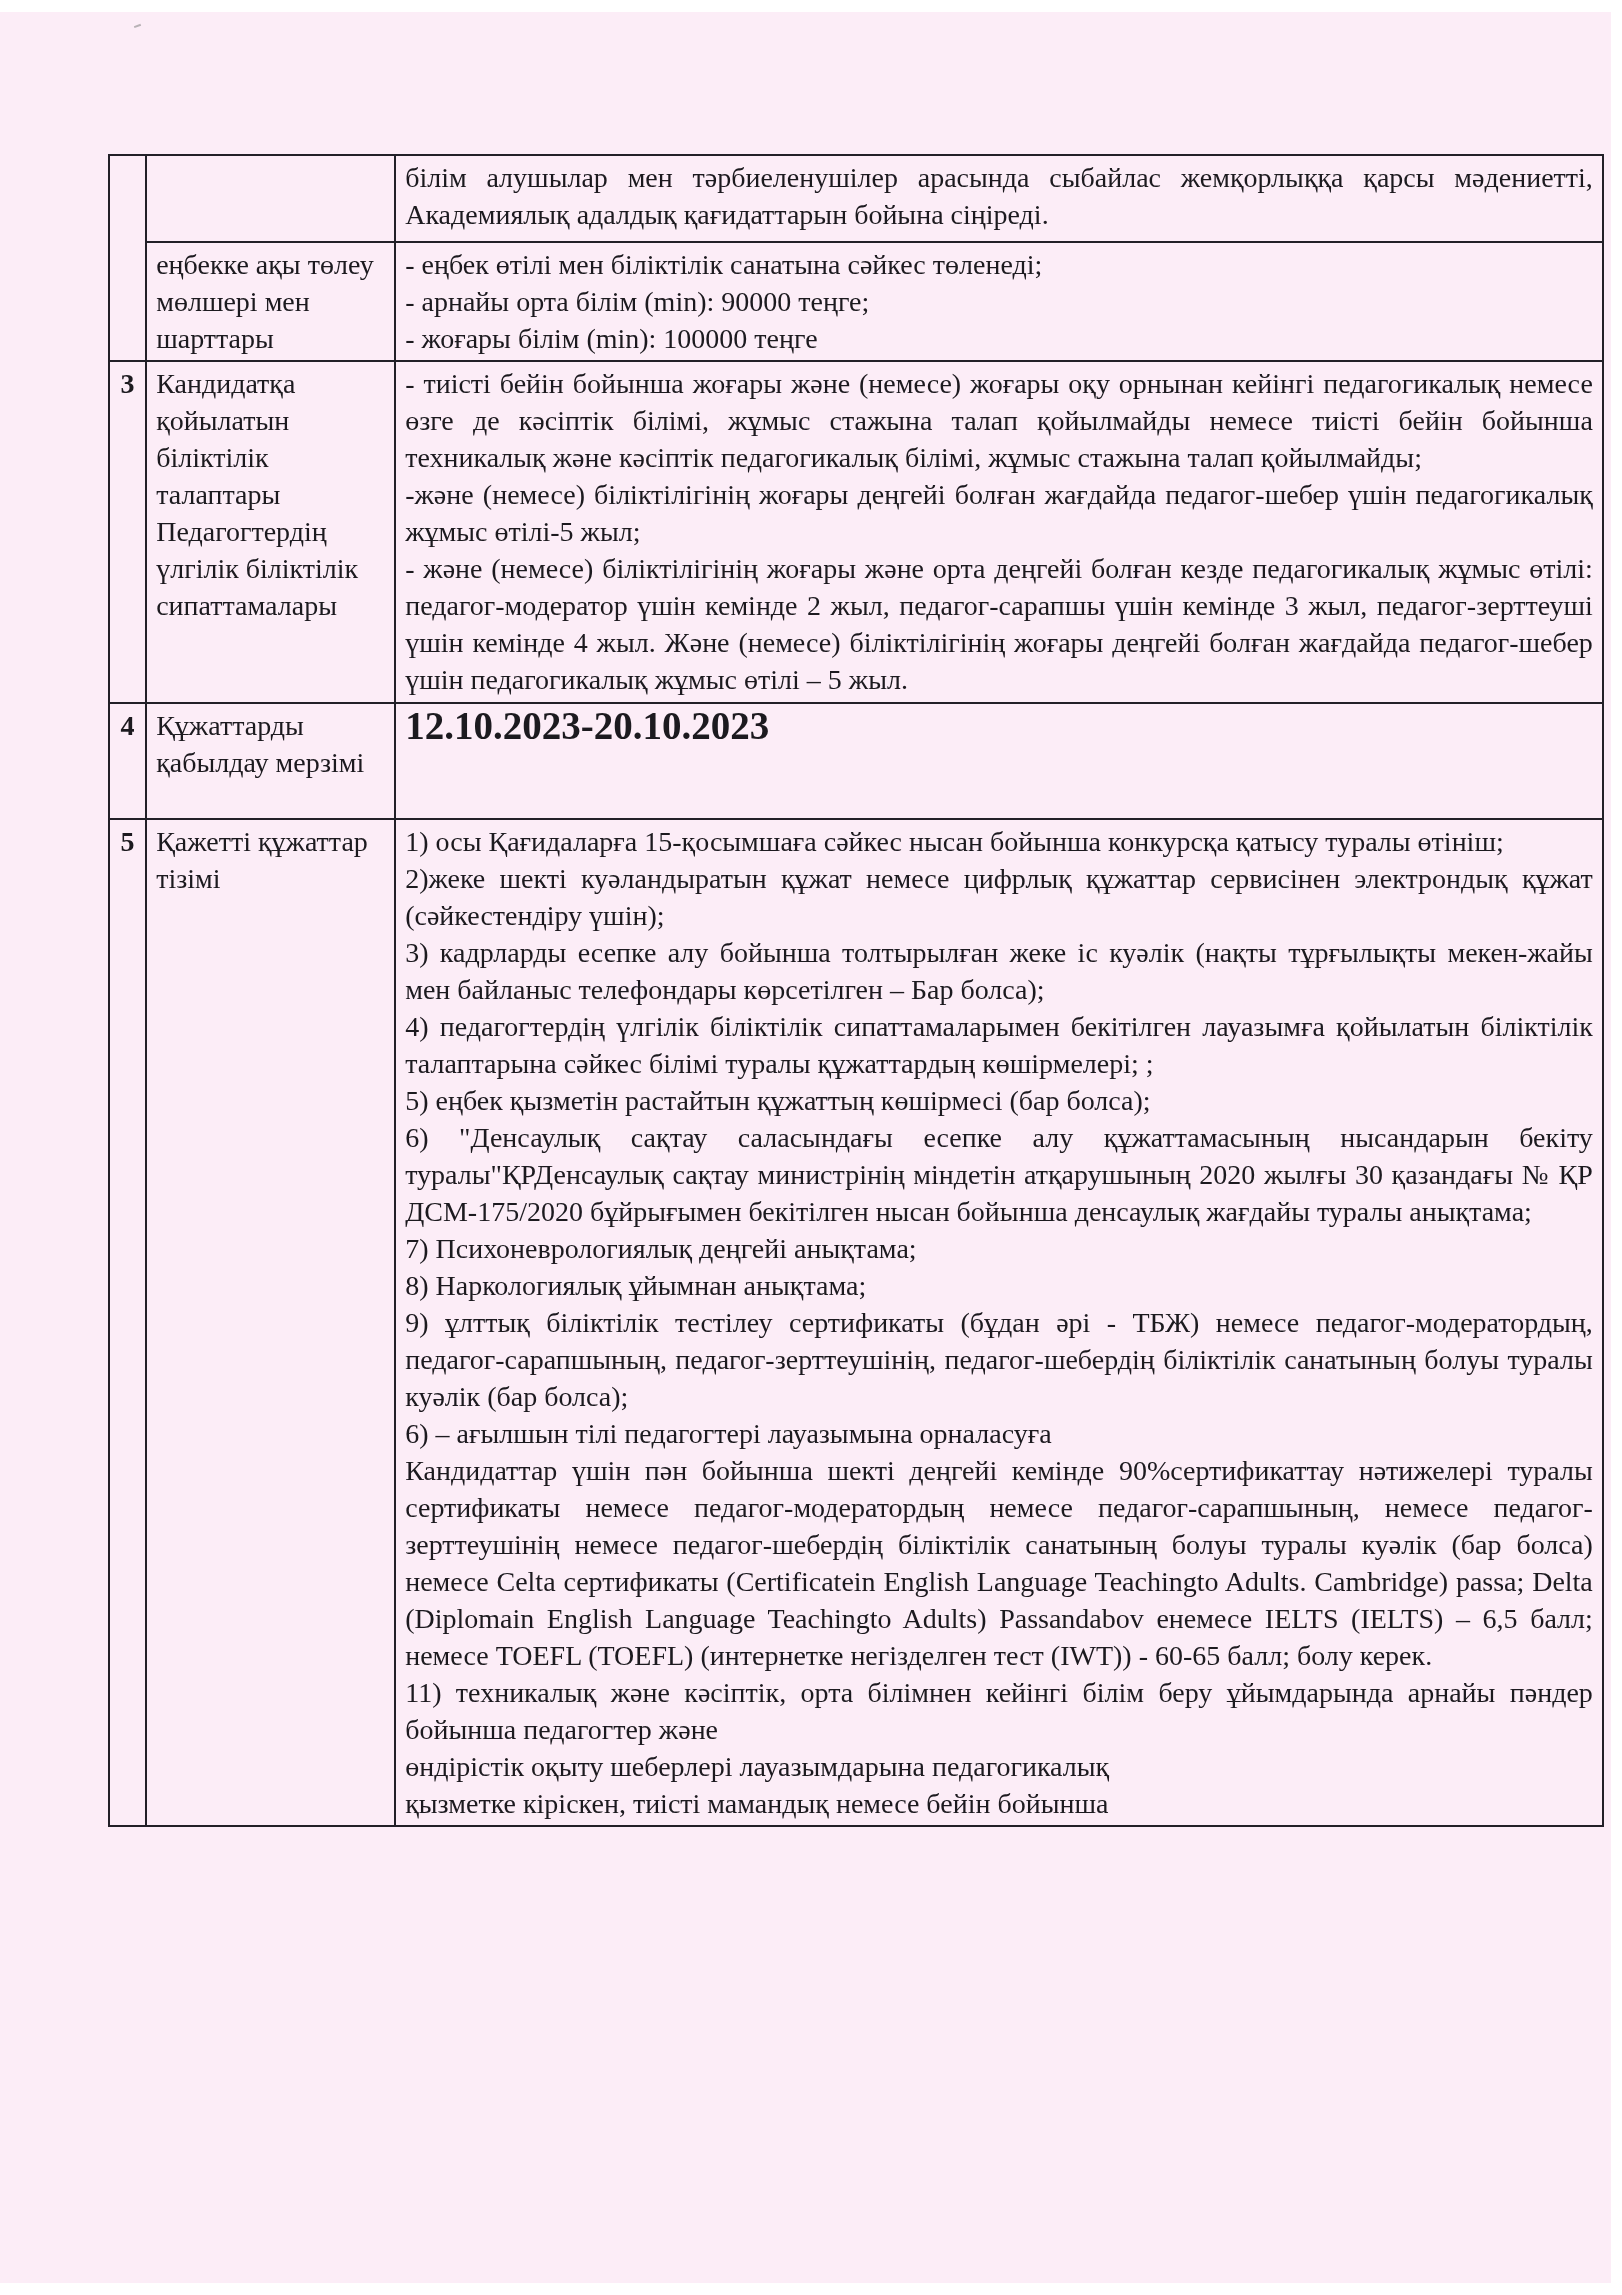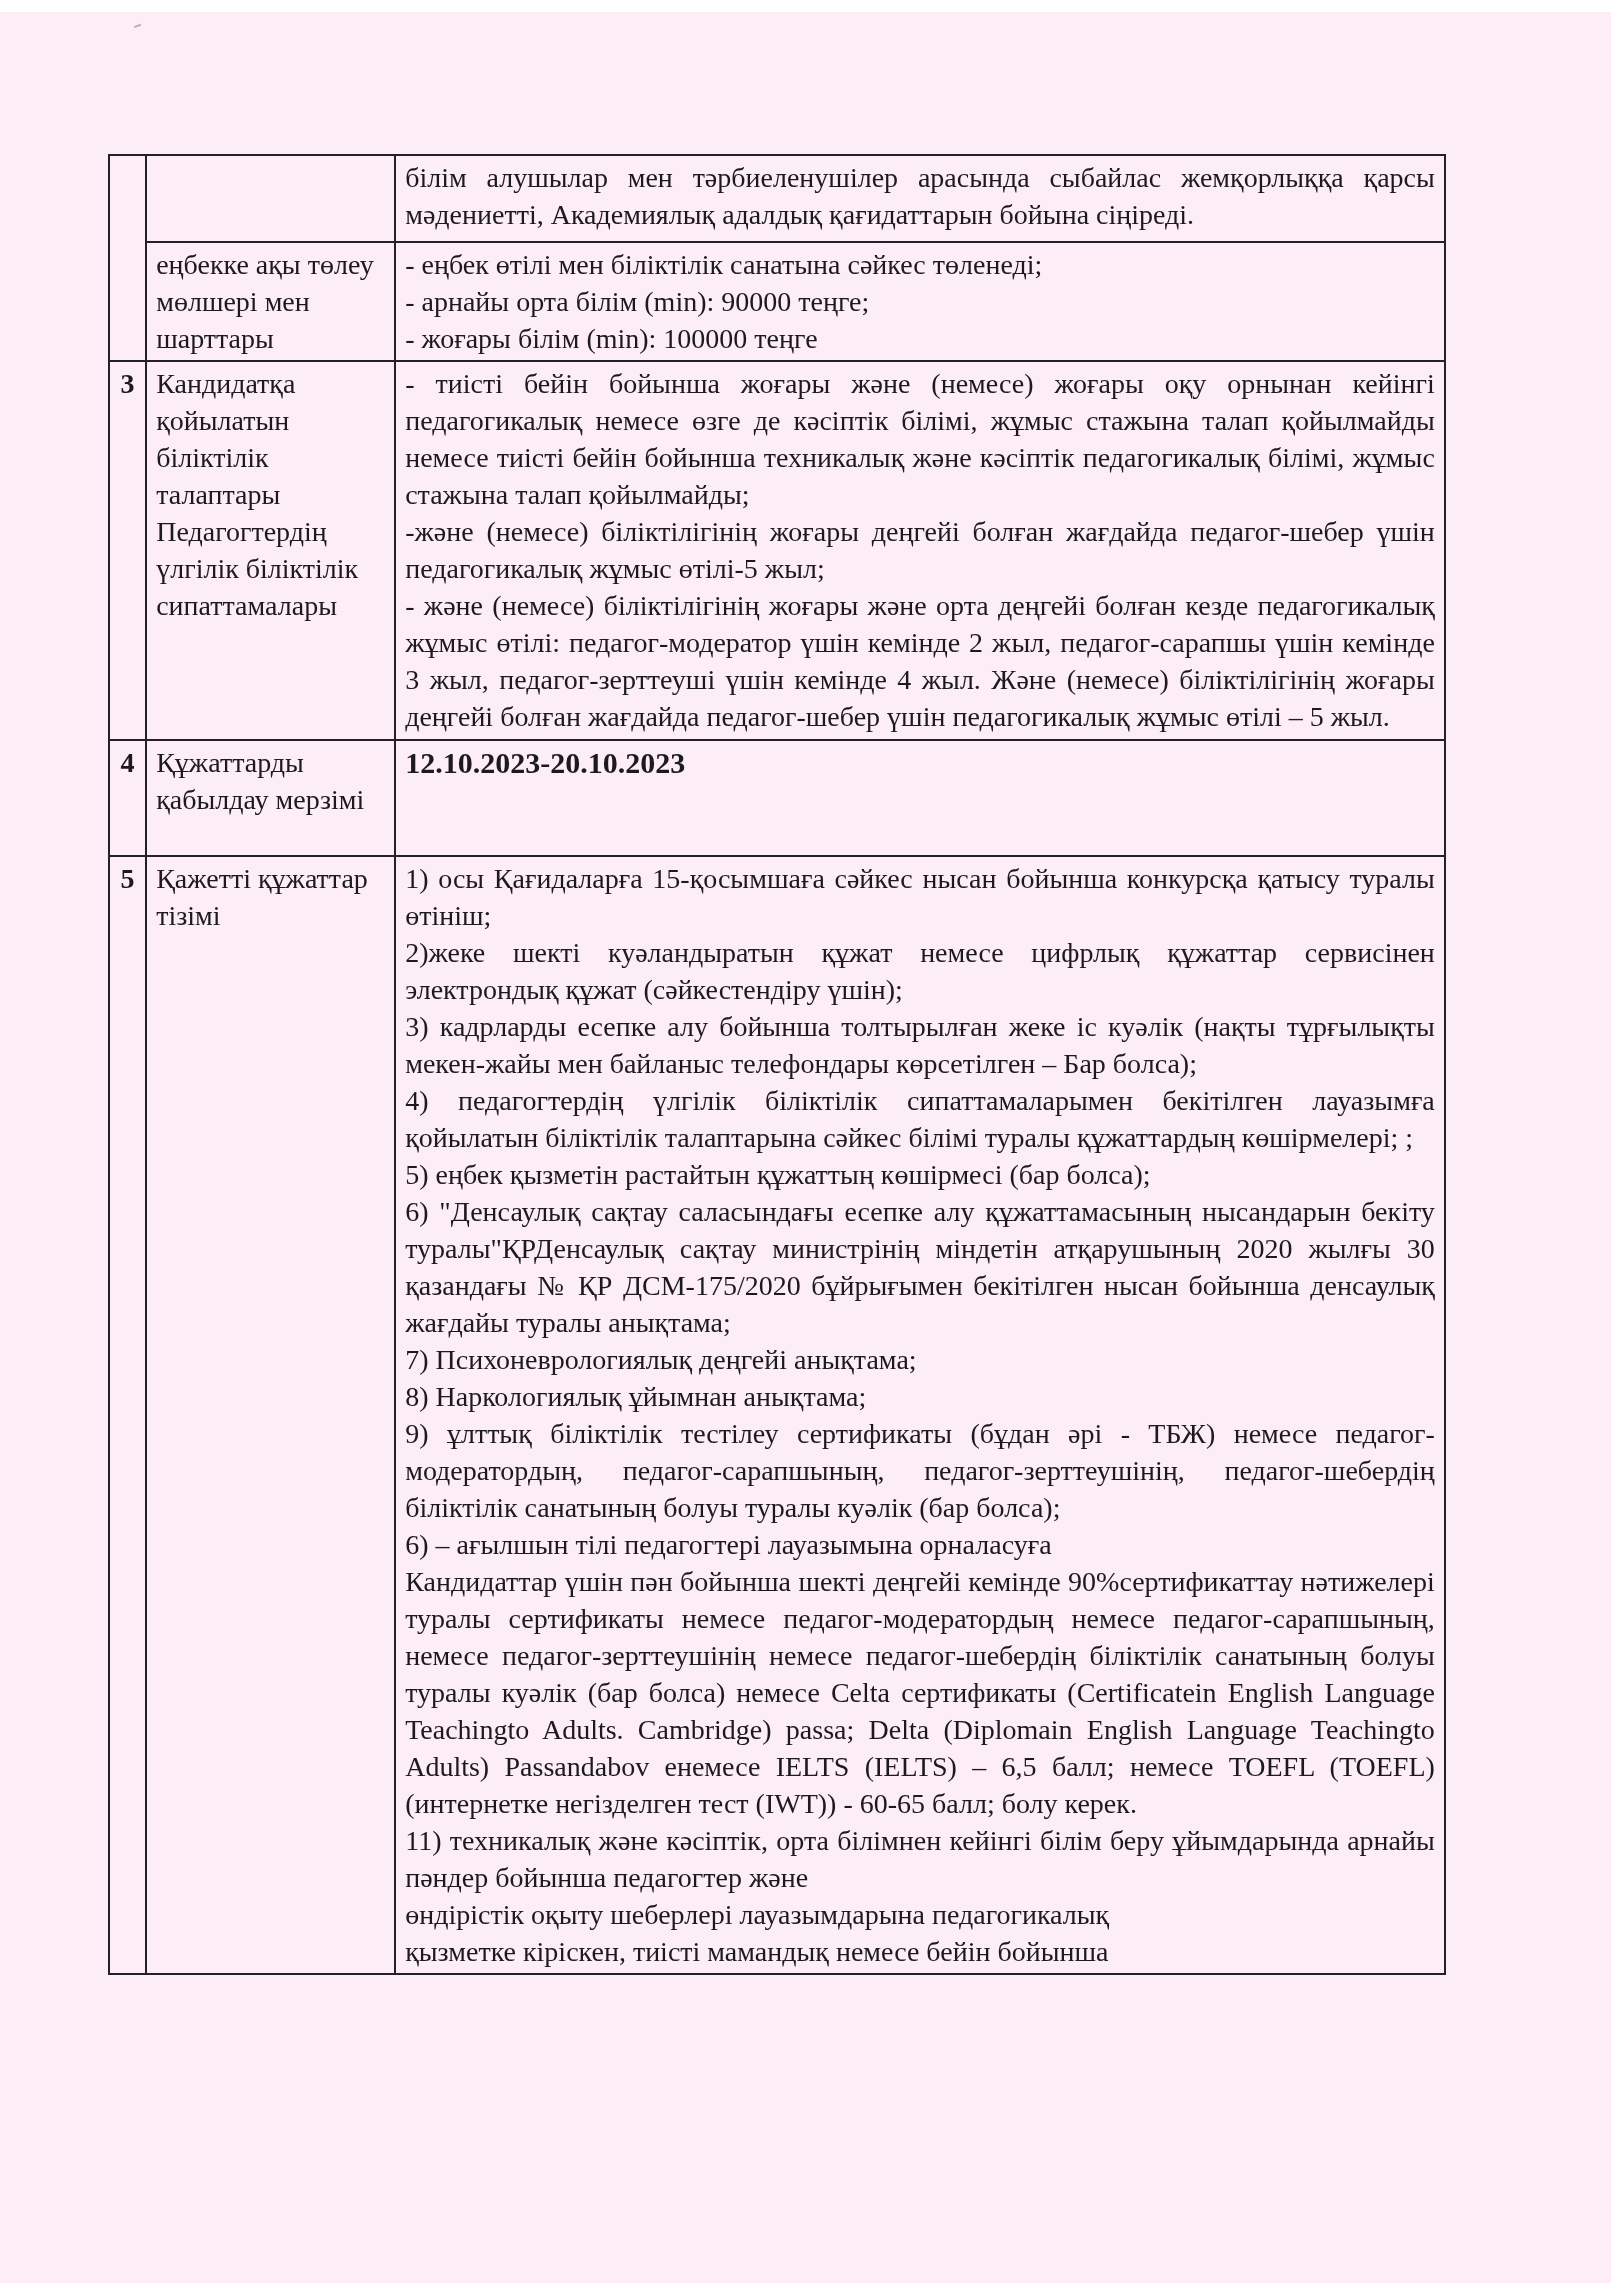--- a/index.html
+++ b/index.html
@@ -30,21 +30,21 @@
       width: 6.5px;
       height: 2px;
       background: #8a8a8a;
       transform: rotate(-20deg);
       opacity: 0.6;
     }
     table.doc {
       position: absolute;
       left: 108px;
       top: 154px;
-      width: 1338px;
+      width: 1496px;
       border-collapse: collapse;
       table-layout: fixed;
       font-size: 28px;
       line-height: 37px;
     }
     table.doc td {
       border: 2px solid #222028;
       vertical-align: top;
       padding: 2.6px 9.2px 3.9px 9.2px;
     }
@@ -67,21 +67,21 @@
       padding-right: 13px;
     }
     .para {
       margin: 0;
       text-align: justify;
     }
     .para.left { text-align: left; }
     .b { font-weight: normal; }
     .date-range {
       font-weight: bold;
-      font-size: 30px;
+      font-size: 39px;
     }
   </style>
 </head>
 <body>
 
 <div class="page">
   <div class="speck"></div>
 </div>
 
 <table class="doc">

